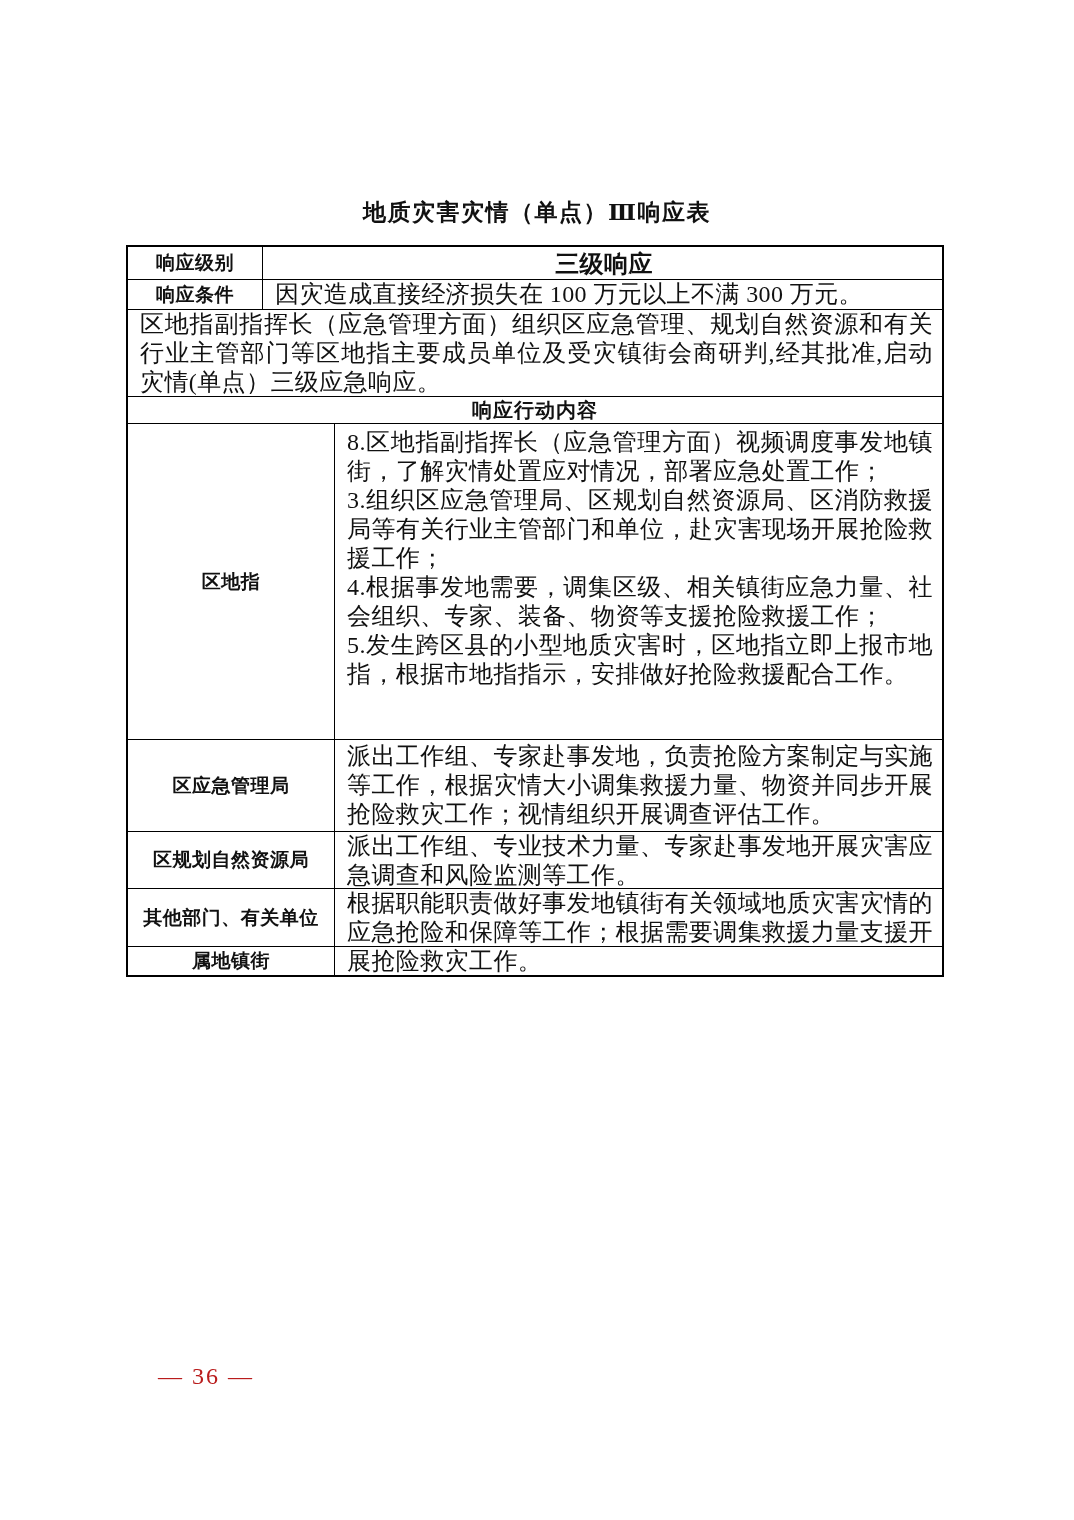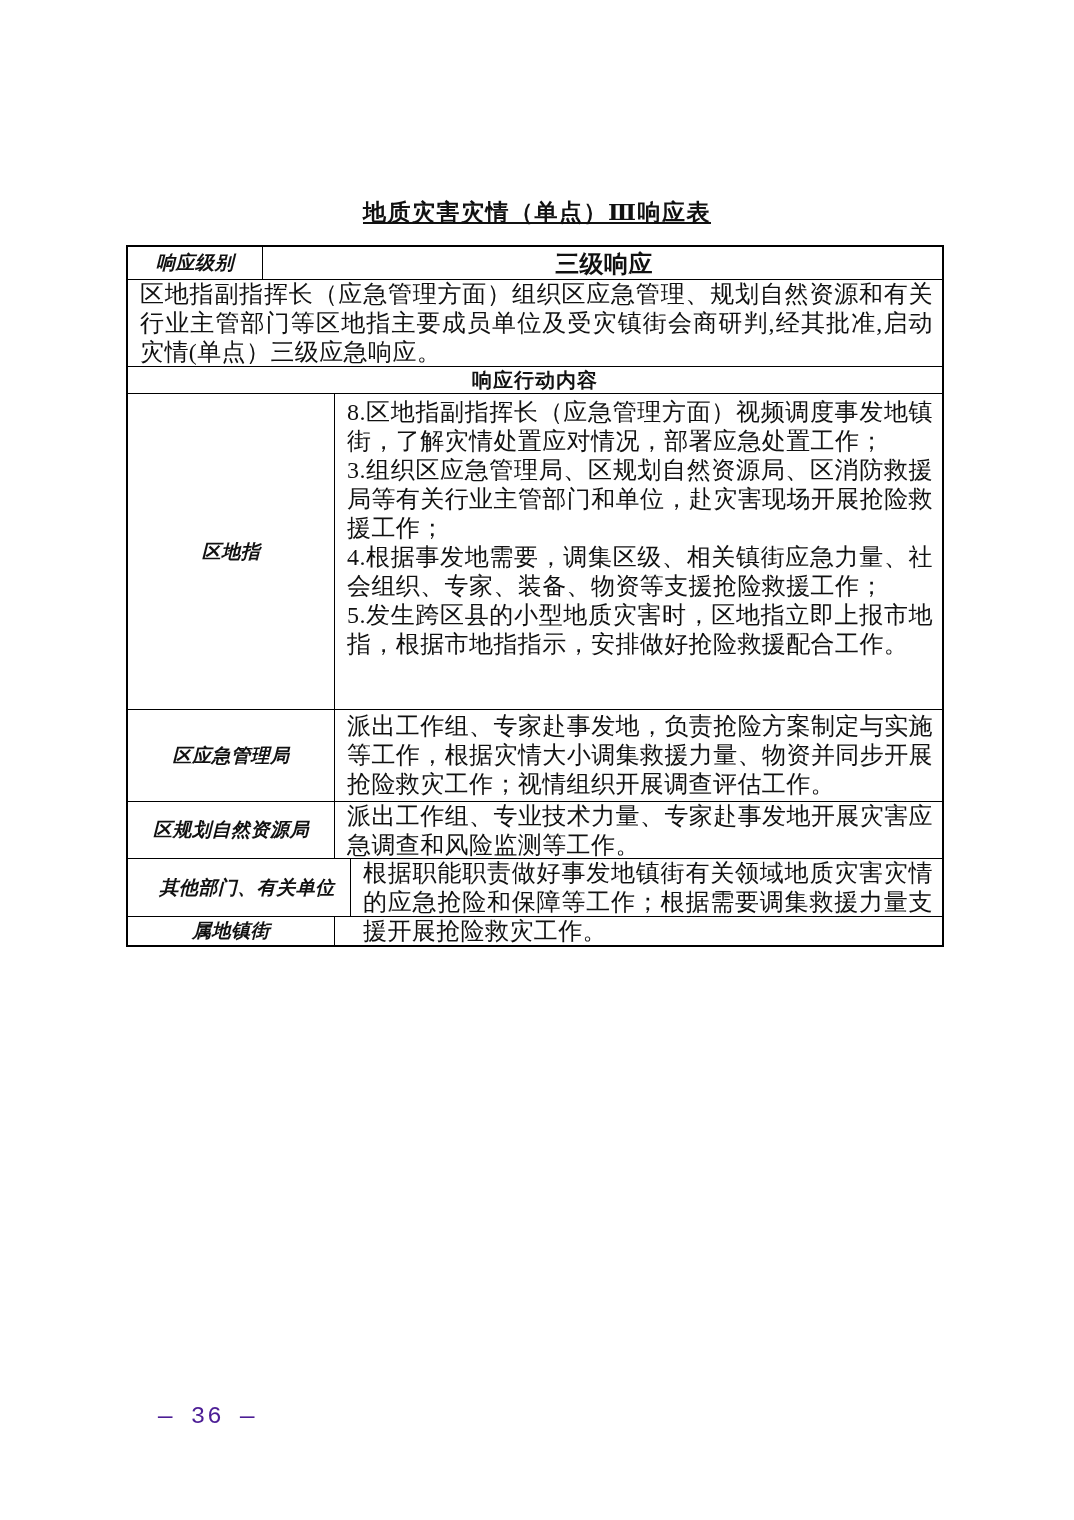--- a/index.html
+++ b/index.html
@@ -17,21 +17,20 @@
   .doc-title {
     position: absolute;
     top: 197px;
     left: 0;
     width: 100%;
     text-align: center;
     font-size: 23px;
     font-weight: bold;
     font-family: "Liberation Serif", "DejaVu Serif", serif;
     letter-spacing: 1.5px;
-    text-decoration: underline;
   }
   .resp-table {
     position: absolute;
     left: 126px;
     top: 245px;
     width: 818px;
     border: 2px solid #000000;
     background: #ffffff;
   }
   .t-row { display: flex; align-items: stretch; border-top: 1px solid #000000; }
@@ -40,21 +39,20 @@
     flex: 0 0 135px;
     border-right: 1px solid #000000;
     display: flex;
     align-items: center;
     justify-content: center;
     font-family: "Liberation Sans", "DejaVu Sans", sans-serif;
     font-weight: bold;
     font-size: 19px;
     letter-spacing: 0.5px;
     text-align: center;
-    font-style: italic;
   }
   .r-action .cell-label { flex: 0 0 207px; }
   .cell-content {
     flex: 1 1 auto;
     min-width: 0;
     padding: 0 9px 0 12px;
     font-size: 24px;
     line-height: 29px;
     letter-spacing: 0.4px;
     text-align: justify;
@@ -81,48 +79,51 @@
     justify-content: center;
     font-family: "Liberation Sans", "DejaVu Sans", sans-serif;
     font-weight: bold;
     font-size: 20px;
     letter-spacing: 1px;
   }
   .r-qdz     { height: 316px; }
   .r-qdz .cell-content { padding-top: 4px; }
   .r-yjj     { height: 92px; }
   .r-ghj     { height: 57px; }
-  .r-other   { height: 58px; padding-left: 16px; }
+  .r-other   { height: 58px; }
   .r-shudi   { height: 29px; }
   .item-line { text-align: justify; text-justify: inter-ideograph; }
   .page-number {
     position: absolute;
     left: 158px;
     top: 1363px;
     font-size: 24px;
     letter-spacing: 2px;
-    font-family: Liberation Mono, monospace;
-    color: #4c1d95;
-    margin-top: 40px;
+    font-family: Liberation Serif, serif;
+    color: #b91c1c;
   }
 </style>
 </head>
 <body>
 
 <div class="page">
 
   <div class="doc-title">地质灾害灾情（单点）Ⅲ响应表</div>
 
   <div class="resp-table">
 
     <div class="t-row r-level">
       <div class="cell-label">响应级别</div>
       <div class="cell-content c-center">三级响应</div>
     </div>
 
+    <div class="t-row r-cond">
+      <div class="cell-label">响应条件</div>
+      <div class="cell-content v-center">因灾造成直接经济损失在 100 万元以上不满 300 万元。</div>
+    </div>
 
     <div class="t-row r-proc">
       <div class="cell-content">区地指副指挥长（应急管理方面）组织区应急管理、规划自然资源和有关行业主管部门等区地指主要成员单位及受灾镇街会商研判,经其批准,启动灾情(单点）三级应急响应。</div>
     </div>
 
     <div class="t-row r-header">
       <div class="cell-full">响应行动内容</div>
     </div>
 
     <div class="t-row r-action r-qdz">

